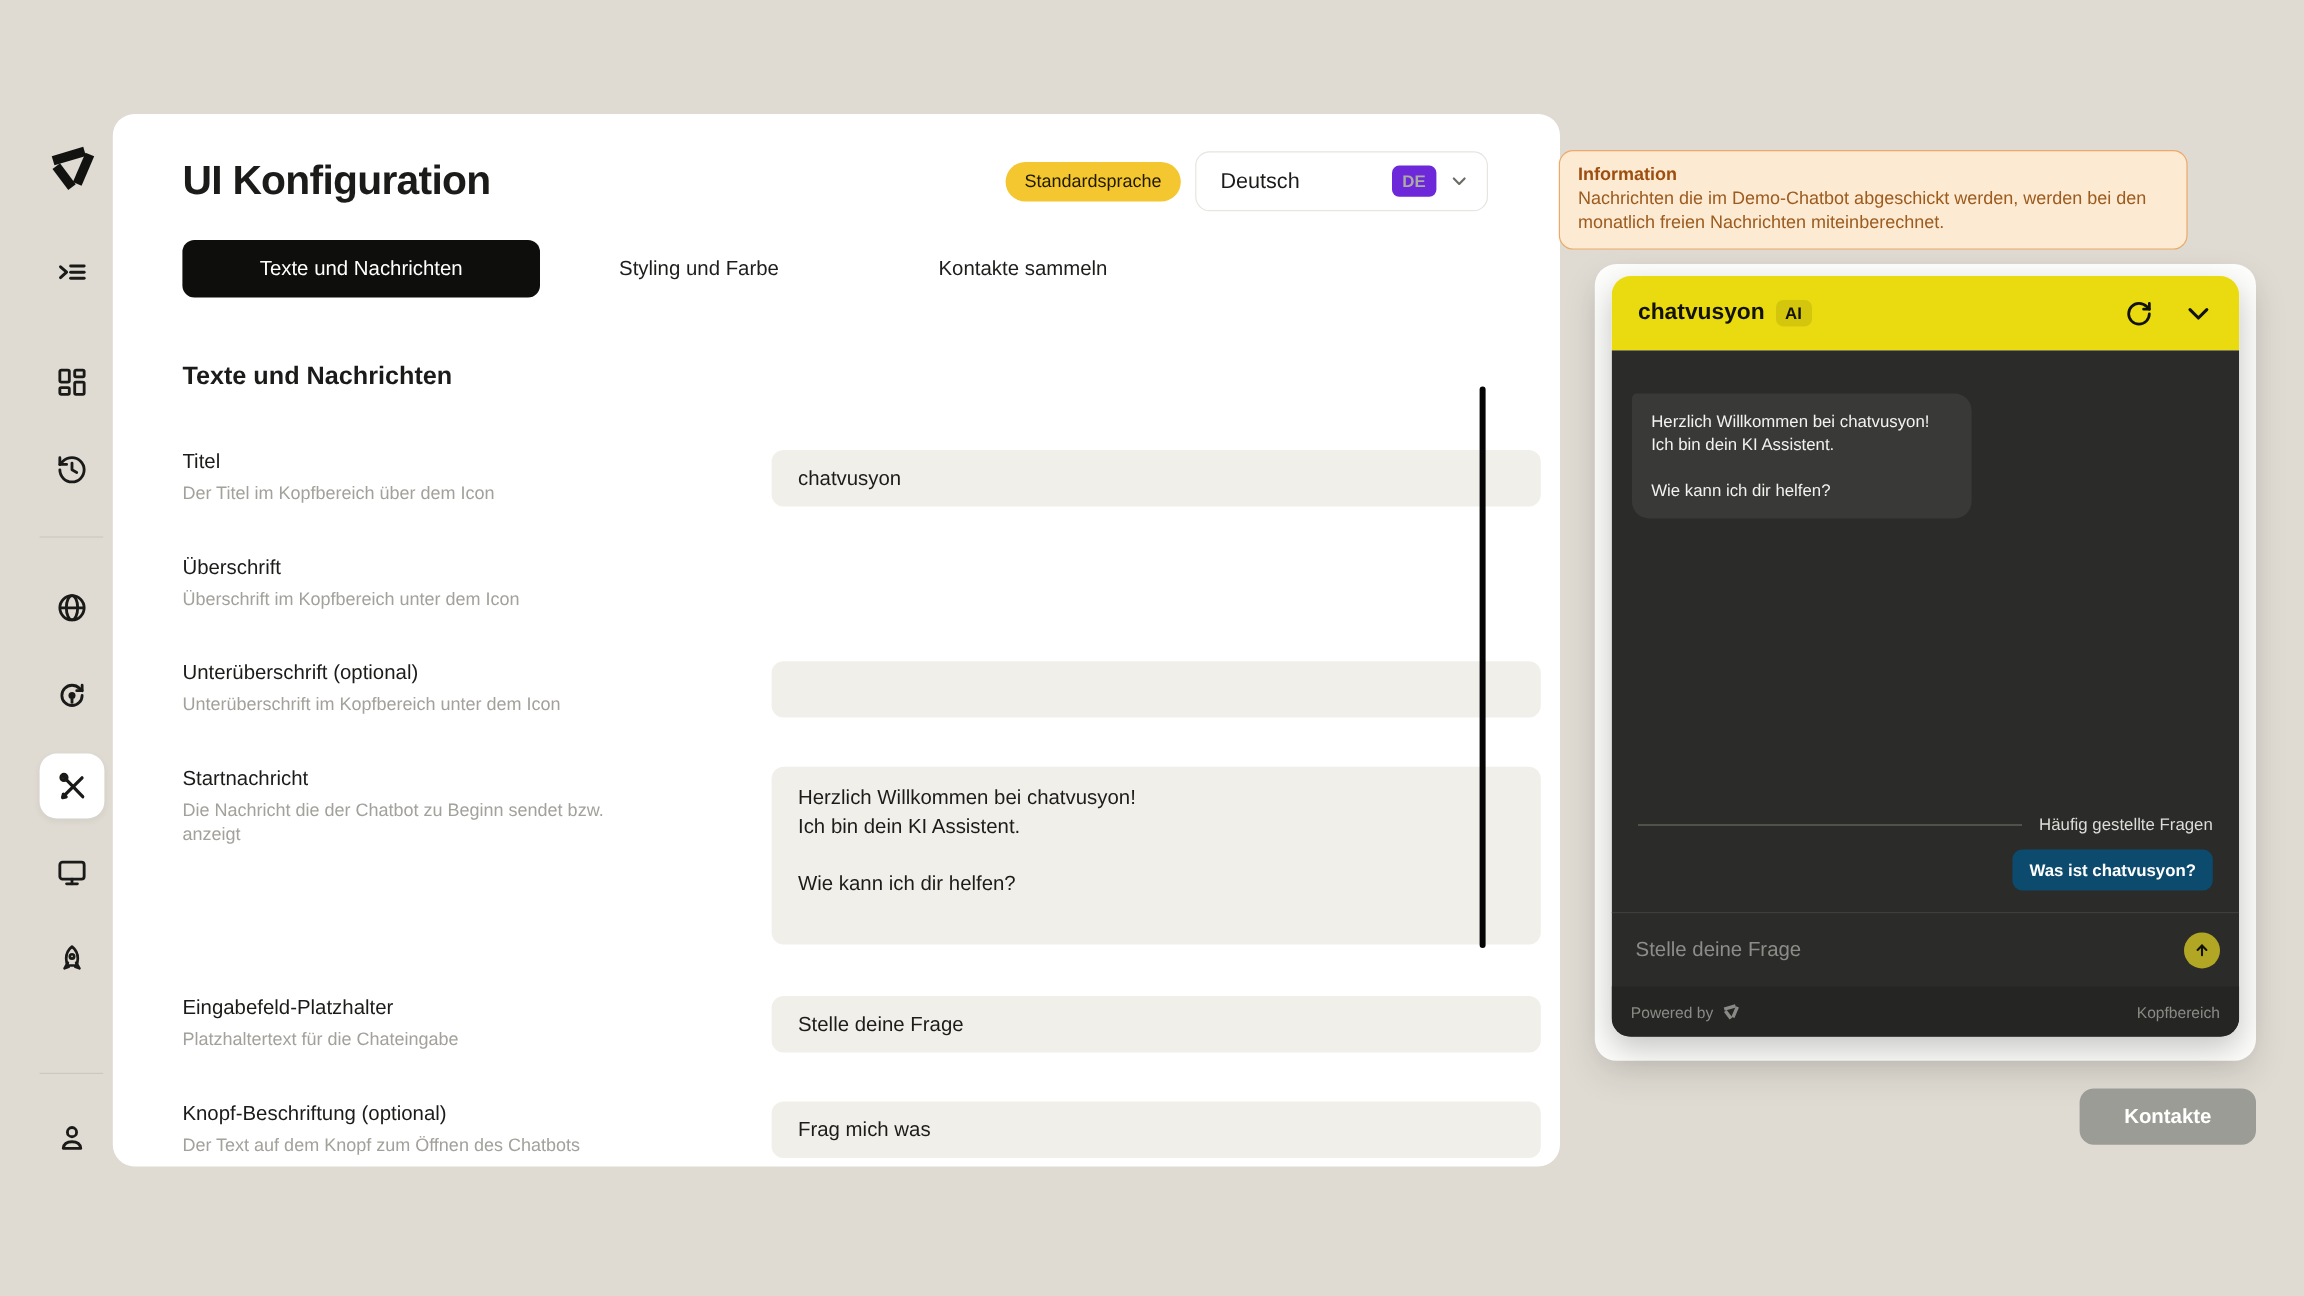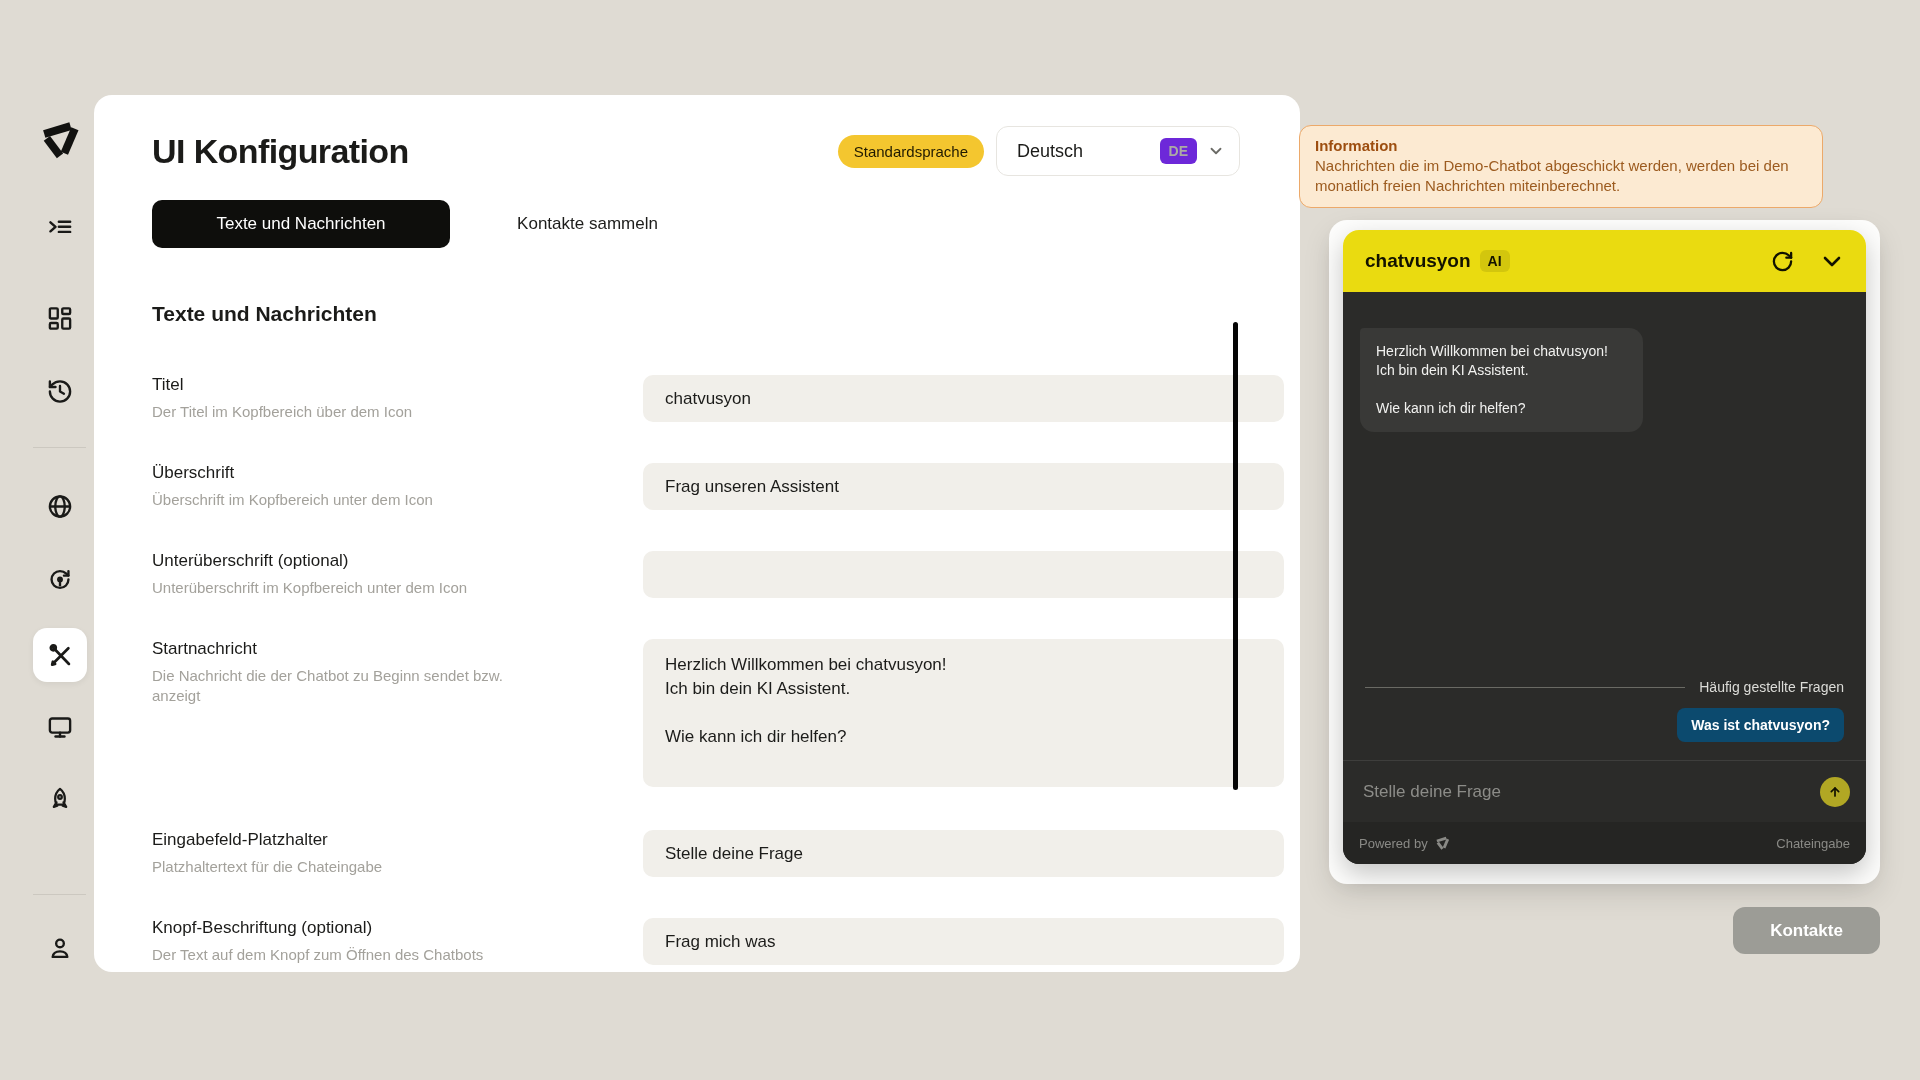--- a/index.html
+++ b/index.html
@@ -275,42 +275,40 @@
       <span class="chev">
         <svg width="18" height="18" viewBox="0 0 24 24" fill="none" stroke="#6B6B66" stroke-width="2.4" stroke-linecap="round" stroke-linejoin="round">
             <path d="M6 9l6 6 6-6"></path>
           </svg>
       </span>
     </div>
   </div>
 
   <div class="tabs">
     <div class="tab active">Texte und Nachrichten</div>
+    <div class="tab t2">Styling und Farbe</div>
     <div class="tab t3">Kontakte sammeln</div>
   </div>
 
   <h2 class="section-heading">Texte und Nachrichten</h2>
 
   <div class="frow" style="top:280px">
     <div class="flabel">
       <div class="lab">Titel</div>
       <div class="desc">Der Titel im Kopfbereich über dem Icon</div>
     </div>
     <div class="fctrl">
       <input class="tinput" type="text" value="chatvusyon" style="">
     </div>
   </div>
 
   <div class="frow" style="top:368px">
     <div class="flabel">
       <div class="lab">Überschrift</div>
       <div class="desc">Überschrift im Kopfbereich unter dem Icon</div>
-    </div>
-    <div class="fctrl">
-      <input class="tinput" type="text" value="Frag unseren Assistent" style="">
     </div>
   </div>
 
   <div class="frow" style="top:456px">
     <div class="flabel">
       <div class="lab">Unterüberschrift (optional)</div>
       <div class="desc">Unterüberschrift im Kopfbereich unter dem Icon</div>
     </div>
     <div class="fctrl">
       <input class="tinput" type="text" value="" style="">
@@ -408,18 +406,18 @@
       <span class="powered">
         <span>Powered by</span>
         <span>
           <svg width="15" height="15" viewBox="0 0 48 48" fill="none" stroke="#8A8A86" stroke-width="9">
             <path d="M6 16 L36 7"></path>
               <path d="M41 10 L29 38"></path>
               <path d="M24 41 L9 21"></path>
           </svg>
         </span>
       </span>
-      <span class="privacy">Chateingabe</span>
+      <span class="privacy">Kopfbereich</span>
     </div>
   </div>
 </div>
 
 <button class="save-btn">Kontakte</button>
 
 </body></html>

